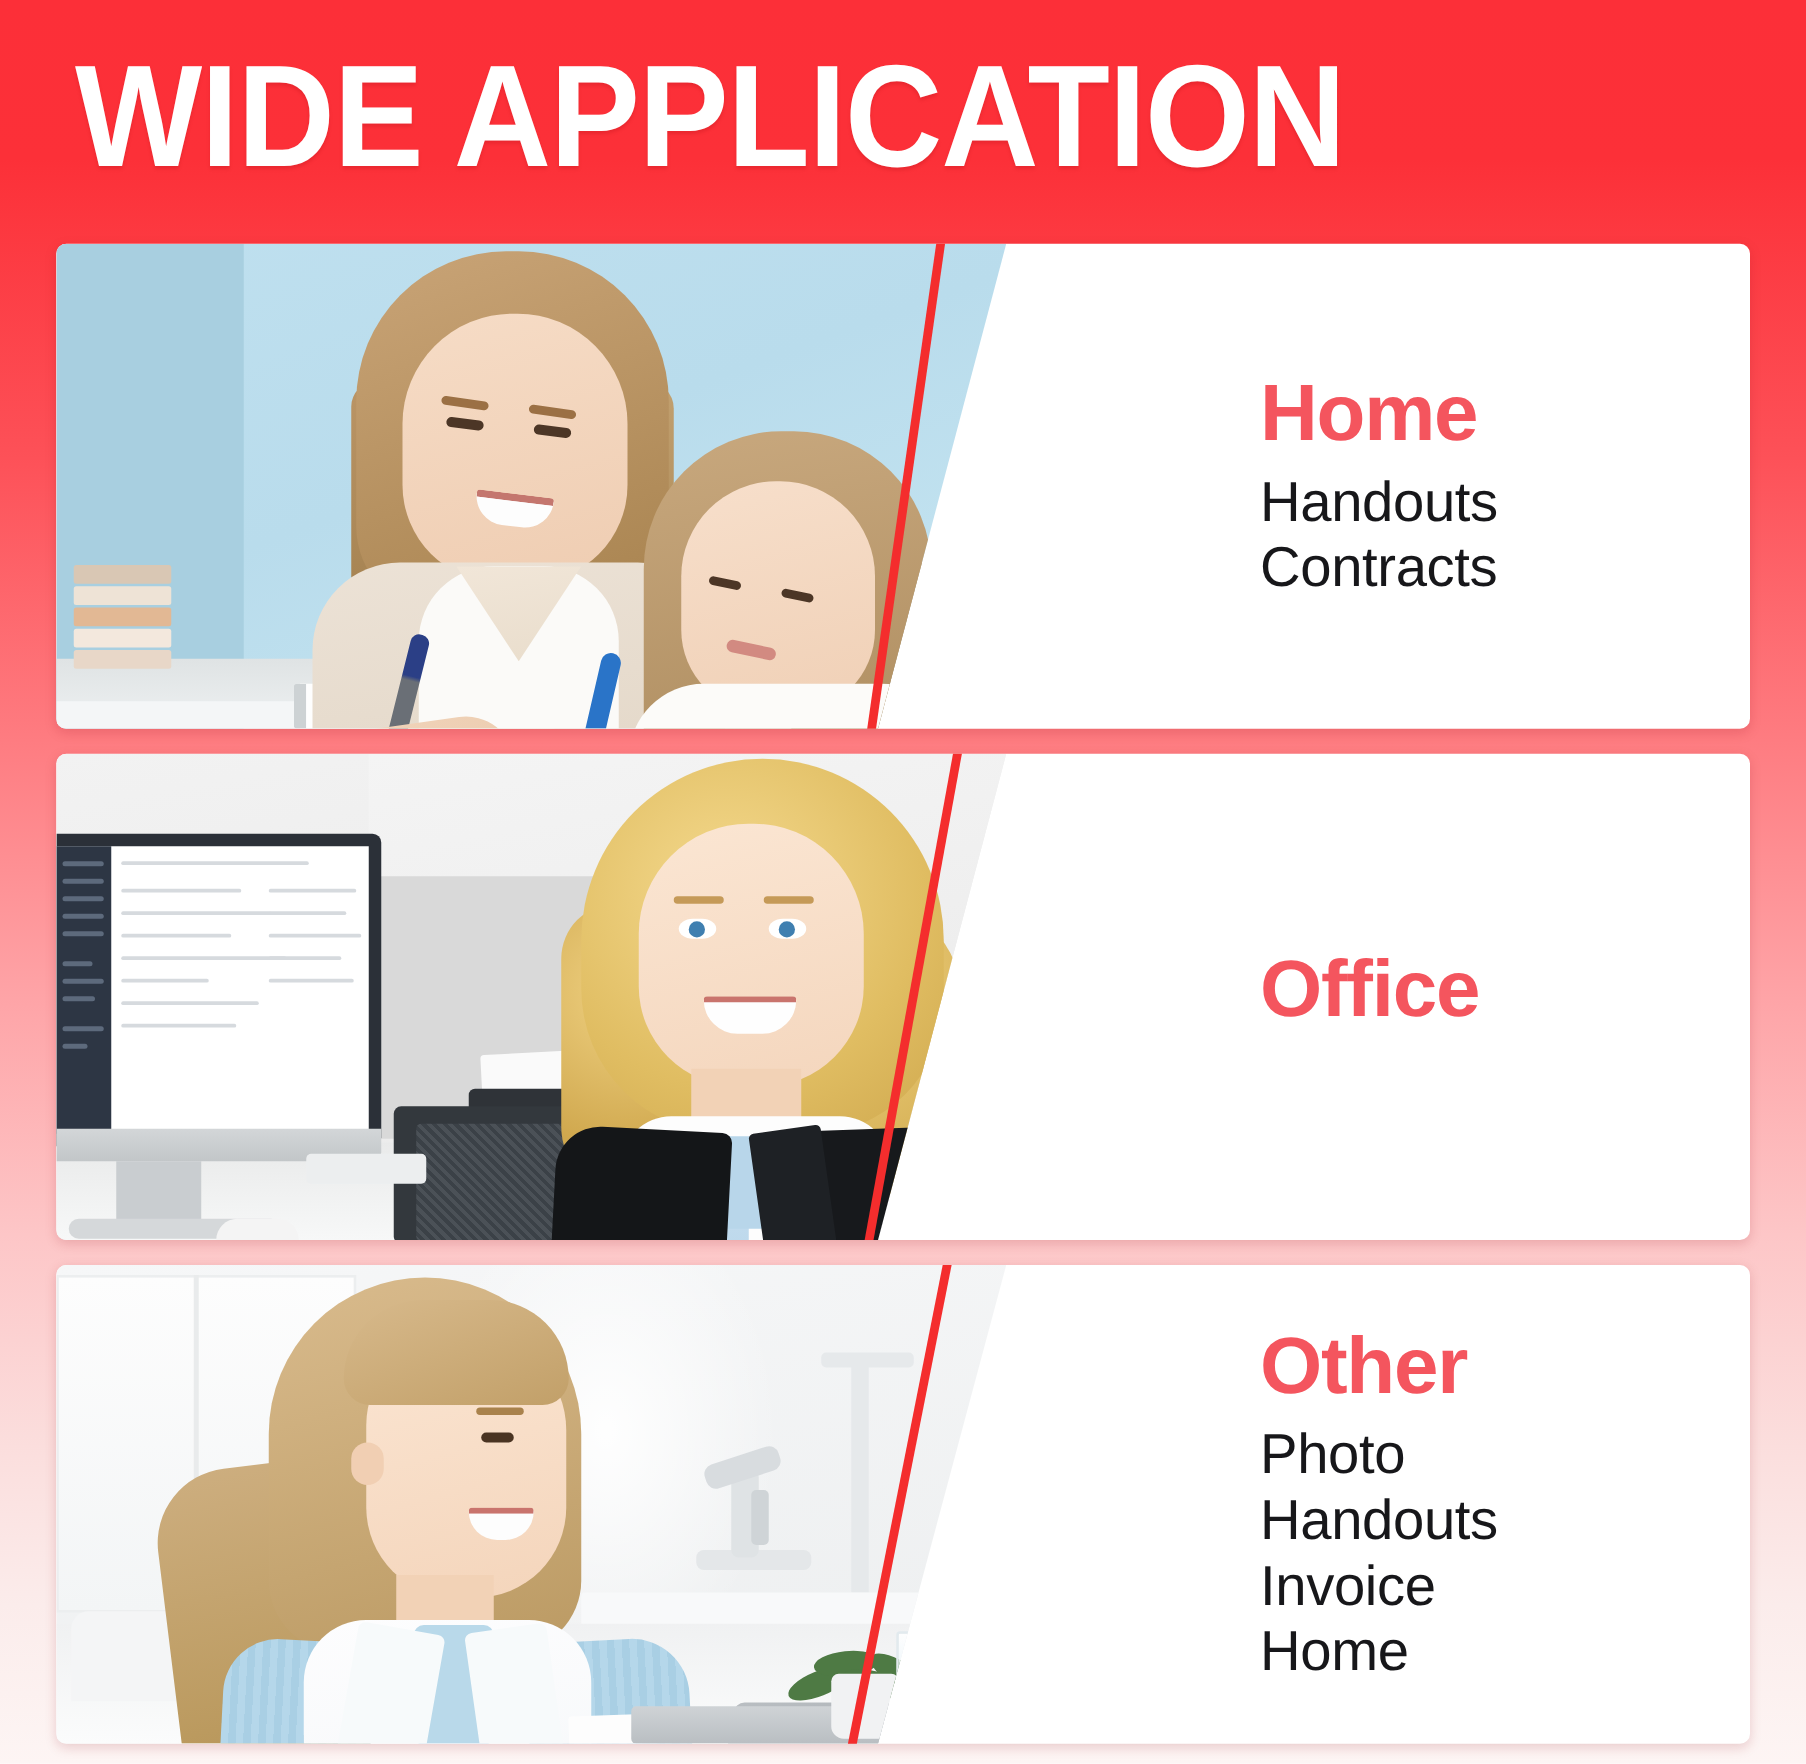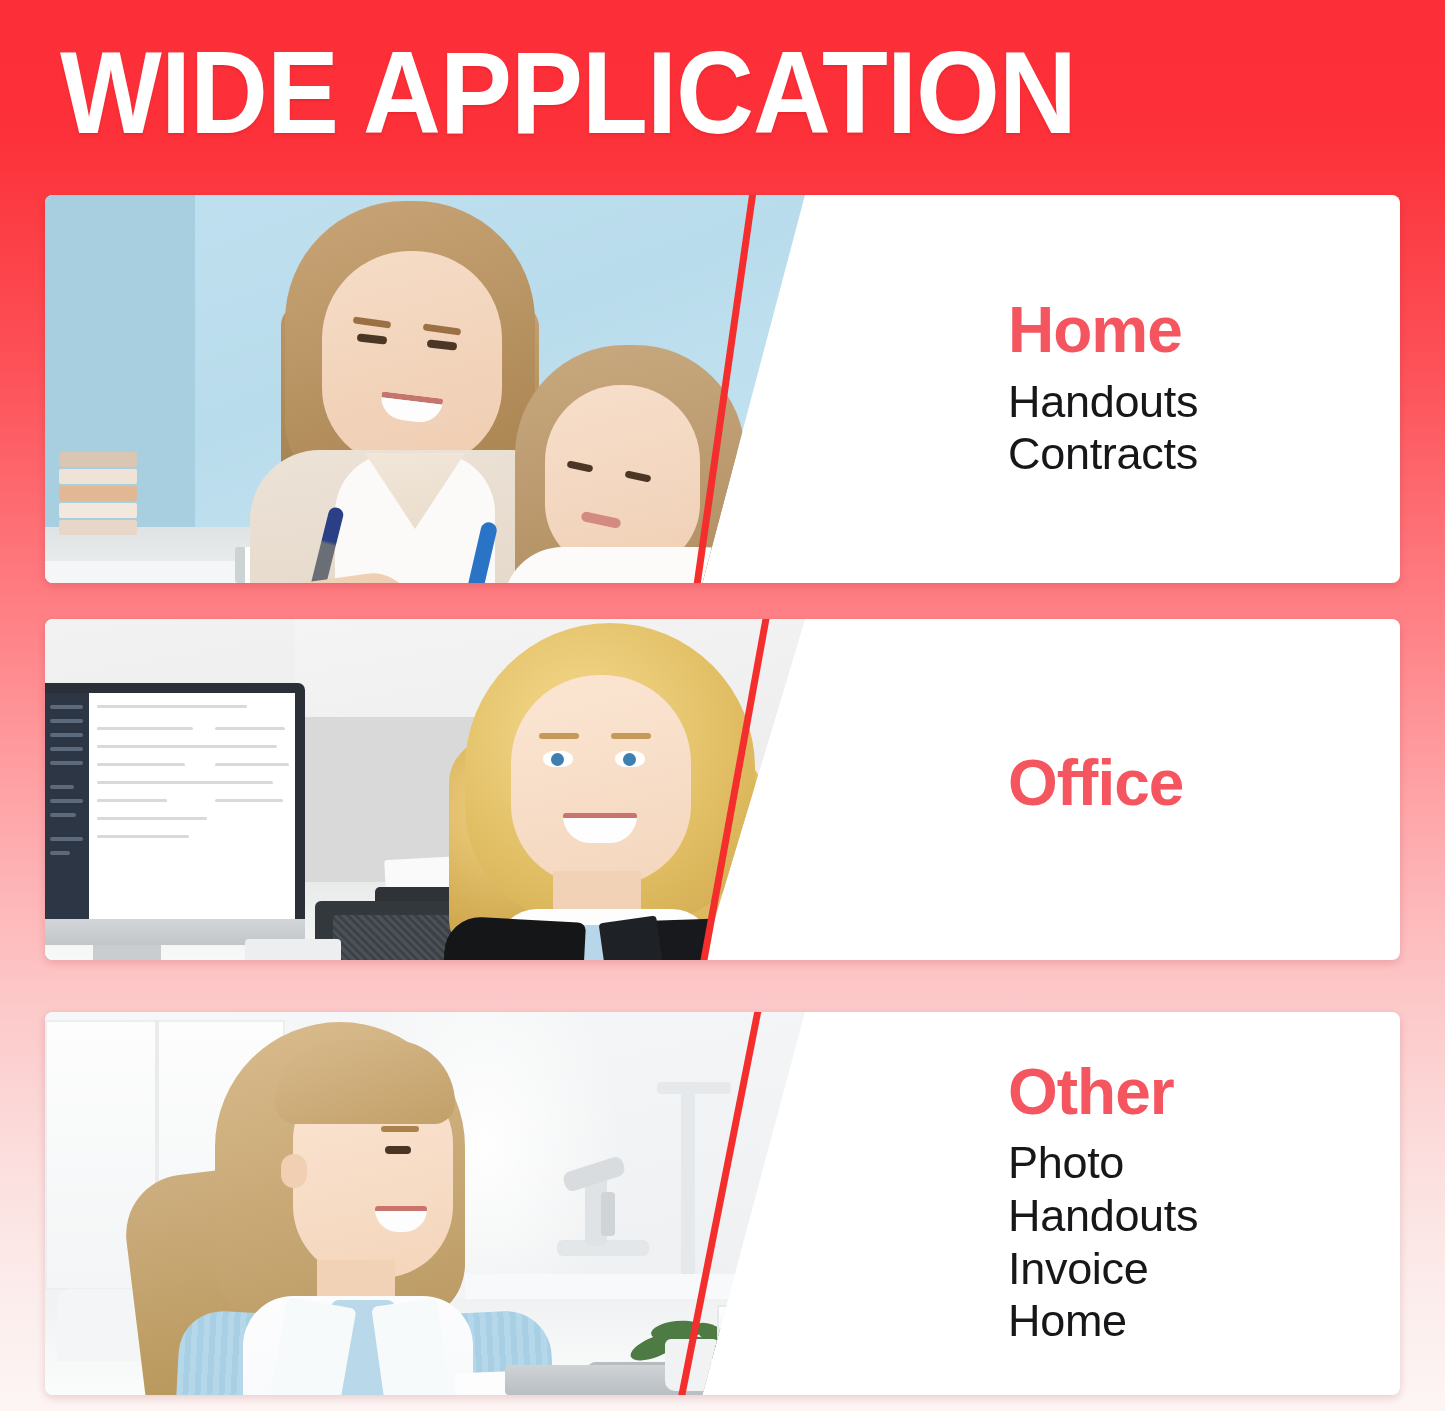--- a/index.html
+++ b/index.html
@@ -47,21 +47,21 @@
   .card {
     position:absolute;
     left:45px;
     width:1355px;
     background:#ffffff;
     border-radius:8px;
     overflow:hidden;
     box-shadow:0 3px 9px rgba(140,10,25,0.17);
   }
   #card-0 { top:195px;  height:388px; }
-  #card-1 { top:619px;  height:341px; }
+  #card-1 { top:603px;  height:389px; }
   #card-2 { top:1012px; height:383px; }
 
   .card-inner {
     position:relative;
     width:100%; height:100%;
     display:block;
   }
 
   
   .photo-pane {

